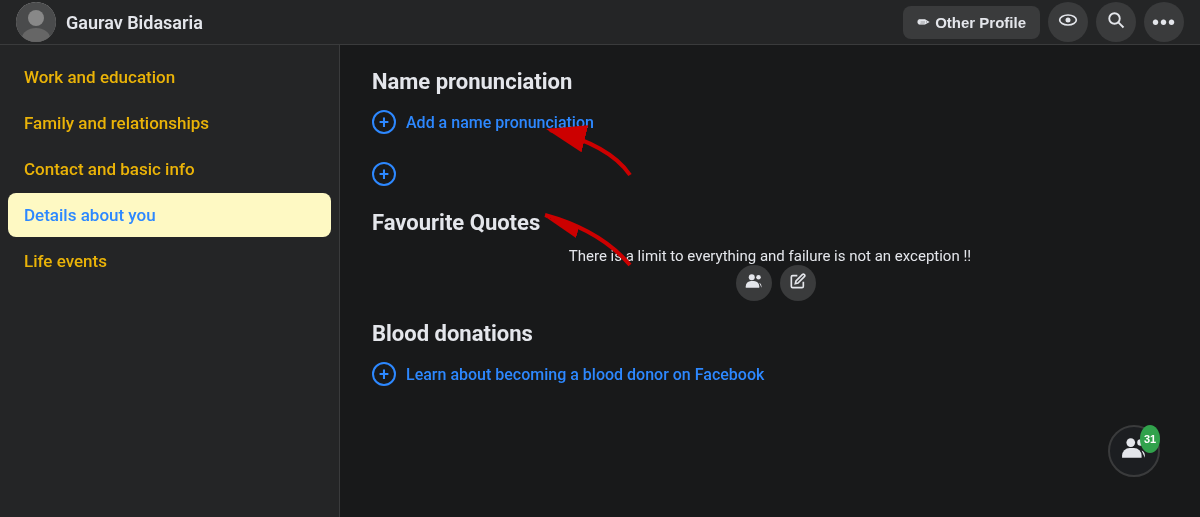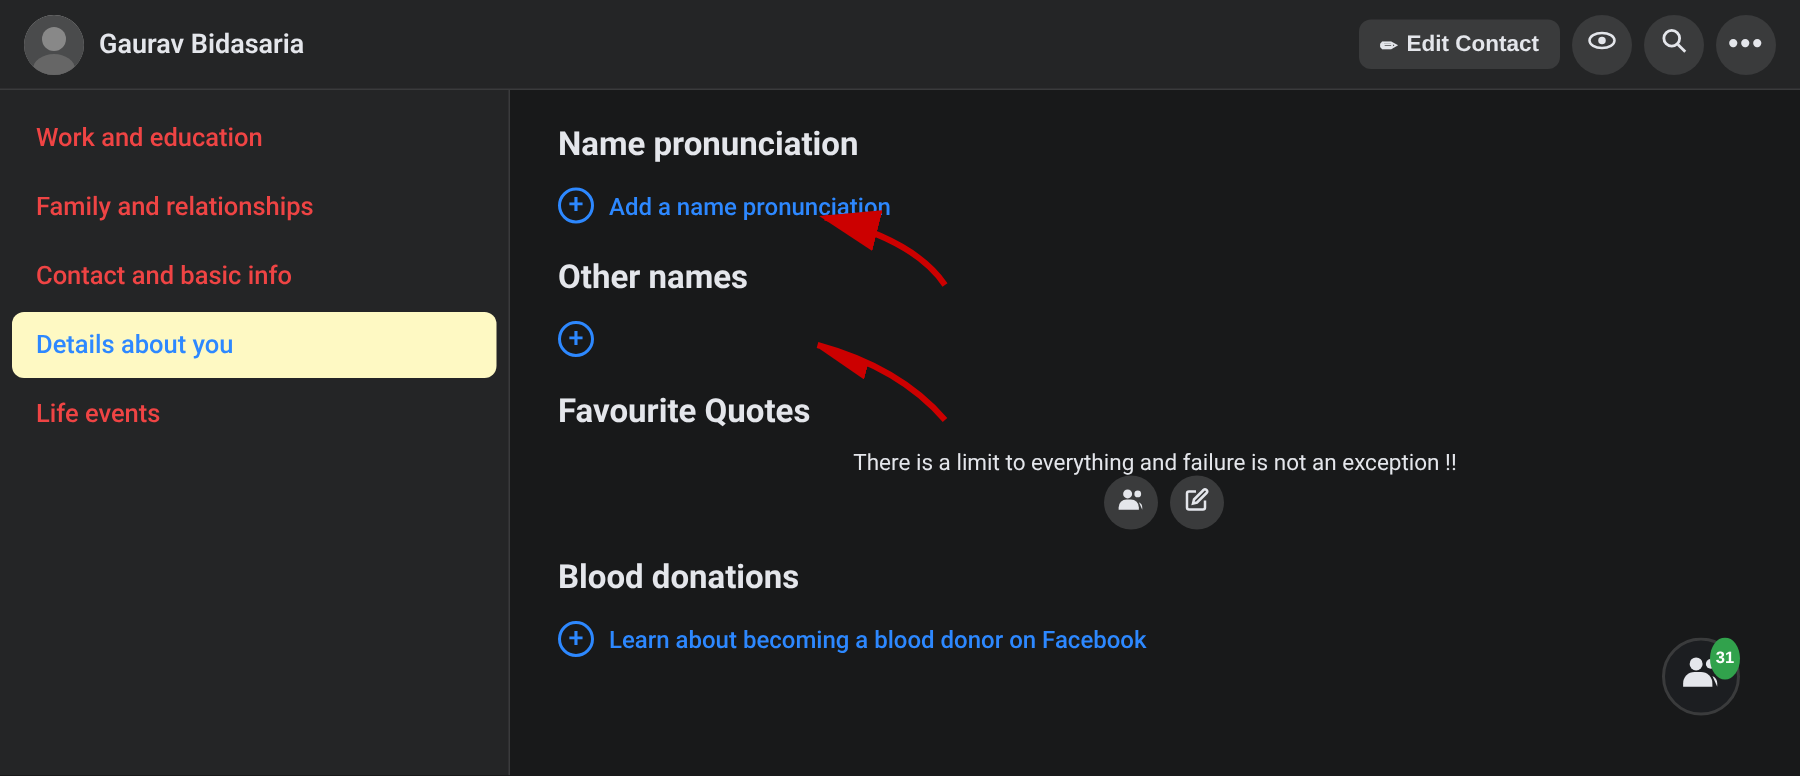--- a/index.html
+++ b/index.html
@@ -13,21 +13,21 @@
       display: flex;
       flex-direction: column;
     }
 
     
     .header {
       background-color: #242526;
       display: flex;
       align-items: center;
       padding: 0 16px;
-      height: 60px;
+      height: 45px;
       border-bottom: 1px solid #3a3b3c;
       flex-shrink: 0;
     }
     .header-left {
       display: flex;
       align-items: center;
       gap: 10px;
       flex: 1;
     }
     .avatar {
@@ -98,21 +98,21 @@
       flex-shrink: 0;
       border-right: 1px solid #3a3b3c;
     }
     .sidebar-item {
       padding: 12px 16px;
       font-size: 17px;
       font-weight: 500;
       cursor: pointer;
       border-radius: 8px;
       margin: 2px 8px;
-      color: #ef4444;
+      color: #eab308;
     }
     .sidebar-item.active {
       background-color: #fef9c3;
       color: #2d88ff;
     }
 
     
     .content-area {
       flex: 1;
       background-color: #18191a;
@@ -240,21 +240,21 @@
           <circle cx="20" cy="16" r="8" fill="#888"></circle>
           <ellipse cx="20" cy="36" rx="14" ry="10" fill="#666"></ellipse>
         </svg>
       </div>
     </div>
     <span class="header-name">Gaurav Bidasaria</span>
   </div>
   <div class="header-right">
     <button class="header-btn">
       <span style="font-size:14px;">✏</span>
-      <span>Edit Contact</span>
+      <span>Other Profile</span>
     </button>
     <button class="header-icon-btn">
       <span>
         <svg width="20" height="20" viewBox="0 0 24 24" fill="none" stroke="currentColor" stroke-width="2">
           <ellipse cx="12" cy="12" rx="10" ry="6"></ellipse>
           <circle cx="12" cy="12" r="3" fill="currentColor" stroke="none"></circle>
         </svg>
       </span>
     </button>
     <button class="header-icon-btn">
@@ -295,21 +295,20 @@
 
     <div class="section-divider">
       <div class="section-title">Name pronunciation</div>
       <div class="add-link">
         <div class="plus-circle">+</div>
         <span>Add a name pronunciation</span>
       </div>
     </div>
 
     <div class="section-divider">
-      <div class="section-title">Other names</div>
       <div class="add-link">
         <div class="plus-circle">+</div>
       </div>
     </div>
 
     <div class="section-divider">
       <div class="section-title">Favourite Quotes</div>
       <div class="quote-row">
         <span class="quote-text">There is a limit to everything and failure is not an exception !!</span>
         <div class="quote-actions">

